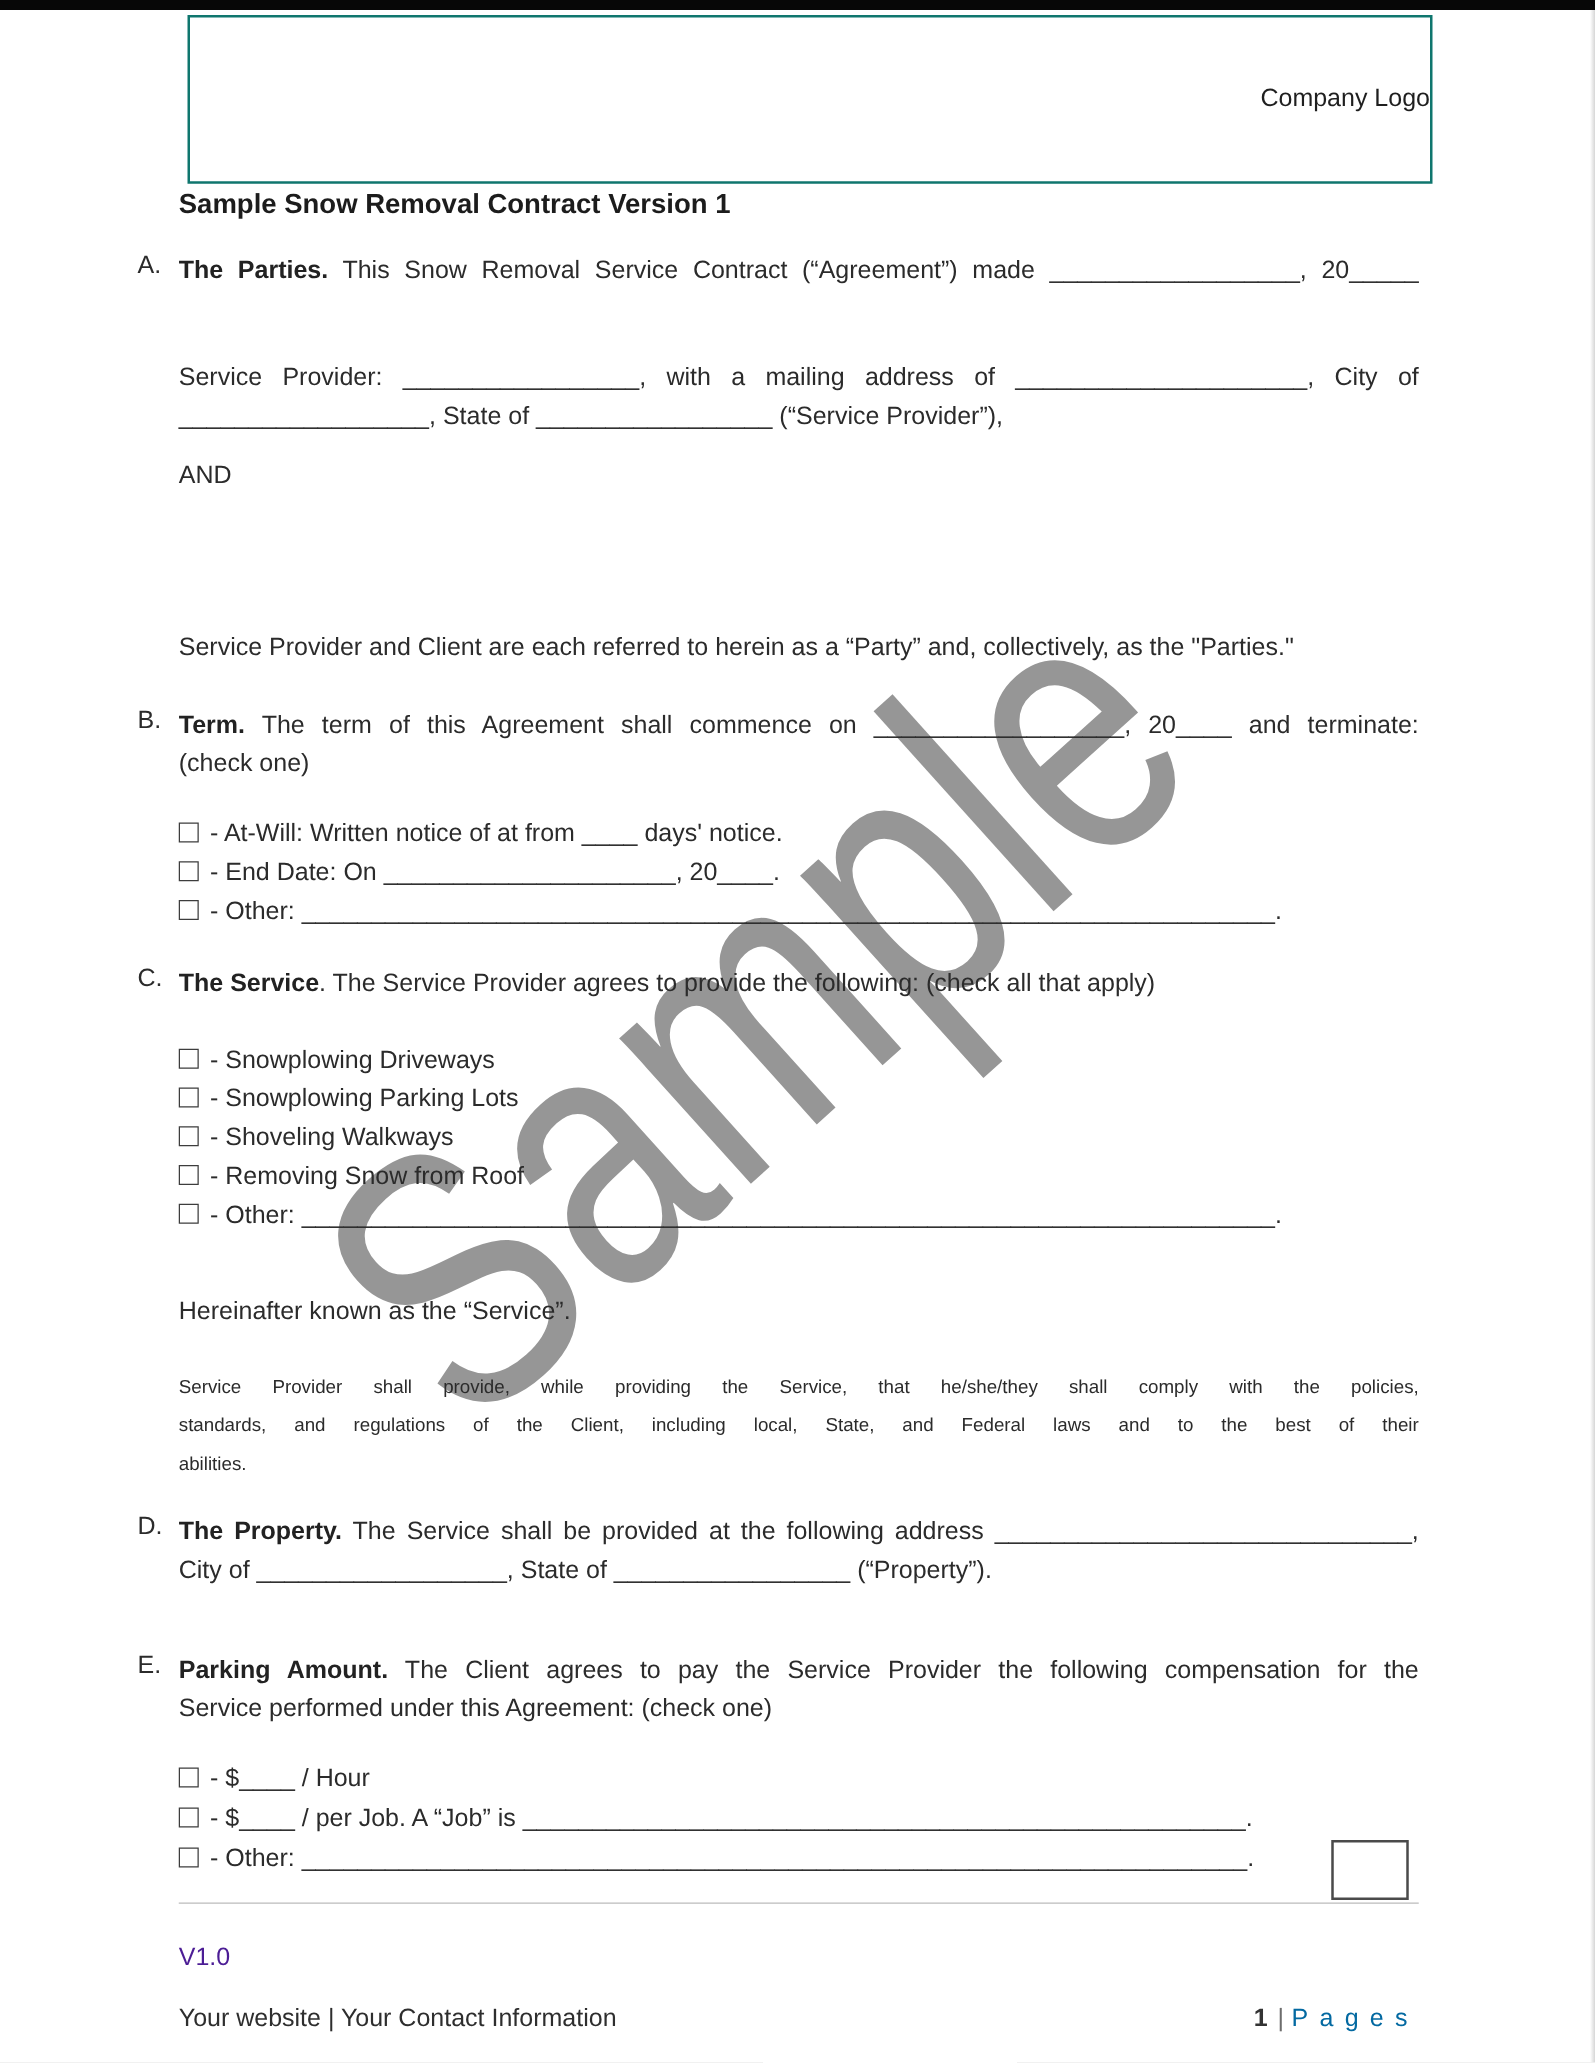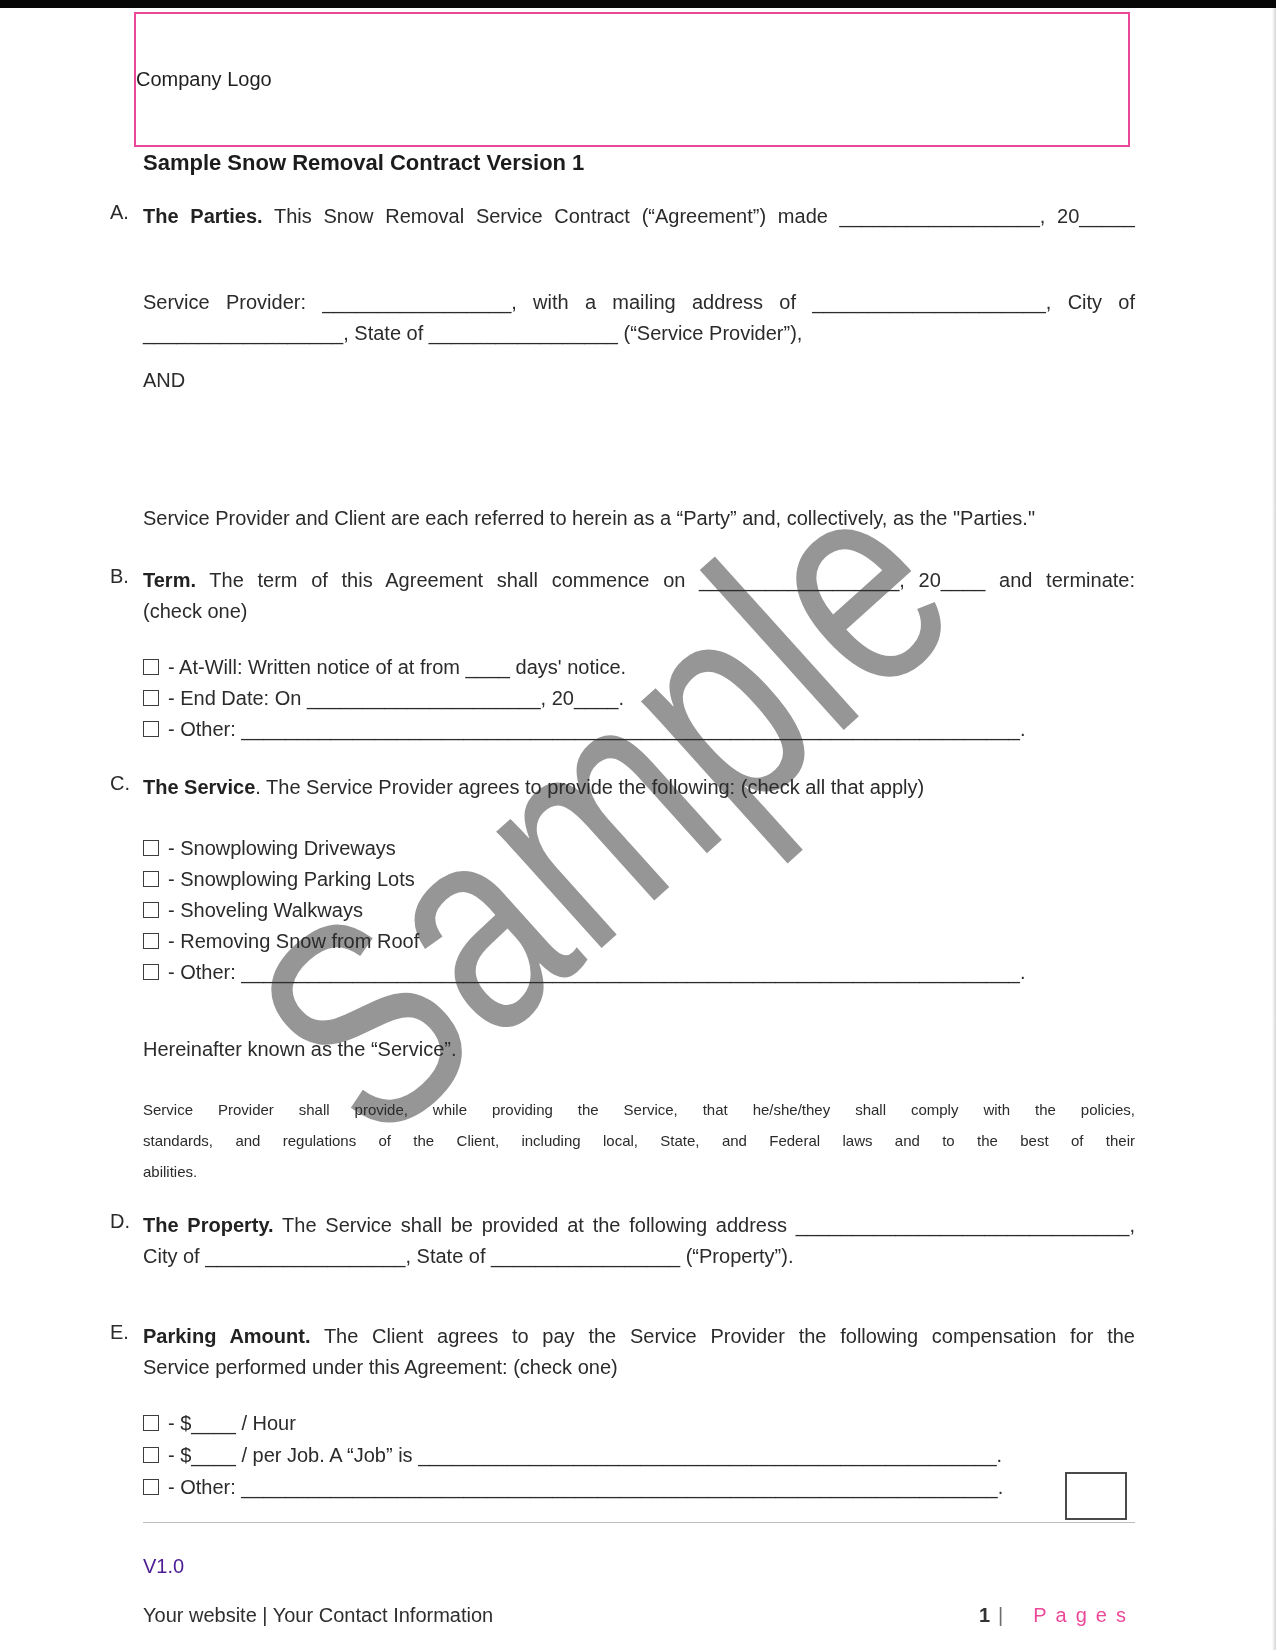--- a/index.html
+++ b/index.html
@@ -10,22 +10,22 @@
     background:#ffffff;
     font-family:"Liberation Sans","DejaVu Sans",sans-serif;
     font-size:20px;
     color:#2b2b2b;
     overflow:hidden;
   }
   .topbar{position:absolute;left:0;top:0;width:1276px;height:8px;background:#070707;z-index:4;}
   .edge-right{position:absolute;right:0;top:0;width:4px;height:100%;
     background:linear-gradient(to right,rgba(0,0,0,0),rgba(0,0,0,.16));z-index:4;}
   .logo-box{
-    position:absolute;left:134px;top:12px;width:992px;height:131px;
-    border:2px solid #ec4899;display:flex;align-items:center;justify-content:flex-start;
+    position:absolute;left:150px;top:12px;width:992px;height:131px;
+    border:2px solid #0f766e;display:flex;align-items:center;justify-content:flex-end;
     z-index:2;background:transparent;color:#1f1f1f;
   }
   .doc-title{
     position:absolute;left:143px;right:141px;top:150px;text-align:left;
     font-weight:bold;font-size:22px;color:#1c1c1c;z-index:2;
   }
   .watermark{
     position:absolute;left:604px;top:808px;
     transform:translate(-50%,-50%) rotate(-42deg) scaleY(1.28);
     transform-origin:center center;
@@ -54,21 +54,21 @@
   }
   .footer-rule{position:absolute;left:143px;top:1522px;width:992px;height:1px;background:#bcbcbc;z-index:2;}
   .footer-row{
     position:absolute;left:143px;right:141px;top:1604px;z-index:2;
     display:flex;justify-content:space-between;align-items:baseline;
     font-size:20px;color:#2e2e2e;
   }
   .pg{white-space:nowrap;}
   .pg-num{font-weight:bold;color:#333;}
   .pg-sep{color:#6d6d6d;margin:0 6px 0 8px;}
-  .pg-label{color:#ec4899;letter-spacing:9px;margin-left:24px;}
+  .pg-label{color:#0369a1;letter-spacing:9px;}
   .version{position:absolute;left:143px;top:1555px;z-index:2;color:#4c1d95;}
 </style>
 </head>
 <body>
 
 <div class="page">
 
   <div class="topbar"></div>
   <div class="edge-right"></div>
 

